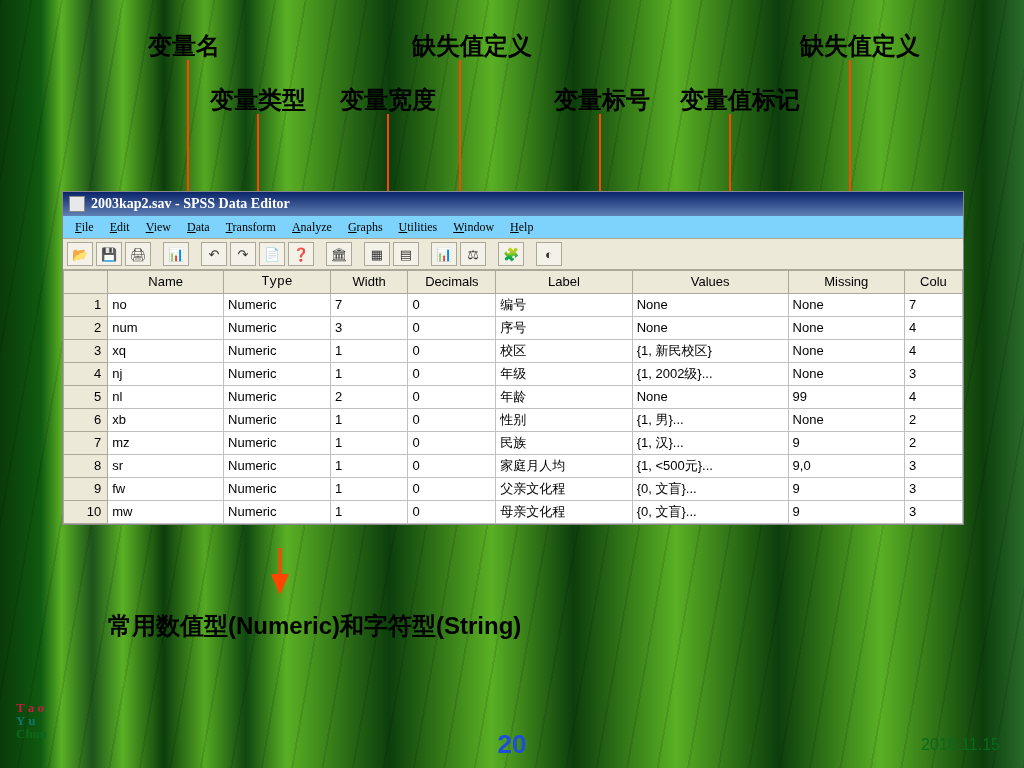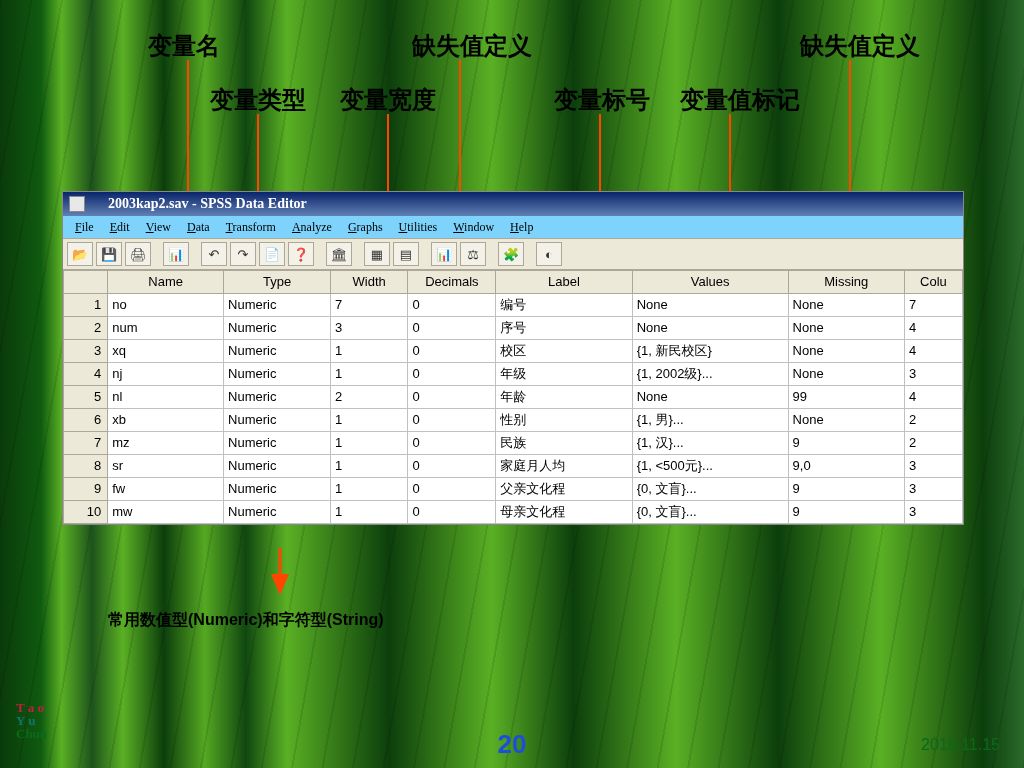--- a/index.html
+++ b/index.html
@@ -11,38 +11,38 @@
       #5ab024 66%, #0c3e0c 76%, #5ab024 86%, #0c3e0c 96%, #2b6a2b 100%);
       }
   .bg::after{content:"";position:absolute;inset:0;background:
     repeating-linear-gradient(100deg, rgba(0,0,0,.25) 0 2px, transparent 2px 30px);
     opacity:.4}
   .slide{position:absolute;inset:0}
   .anno{position:absolute;font-size:24px;font-weight:700;color:#000;white-space:nowrap}
   svg.arrows{position:absolute;left:0;top:0;width:1024px;height:768px;pointer-events:none}
 
   .spss{position:absolute;left:62px;top:191px;width:900px;background:#ece9d8;border:1px solid #888;box-shadow:0 0 0 1px #fff inset}
-  .titlebar{background:linear-gradient(#0a246a,#a6caf0 180%);color:#fff;font:bold 14px/24px "Tahoma","MS Sans Serif";padding:0 6px;display:flex;align-items:center;gap:23px}
+  .titlebar{background:linear-gradient(#0a246a,#a6caf0 180%);color:#fff;font:bold 14px/24px "Tahoma","MS Sans Serif";padding:0 6px;display:flex;align-items:center;gap:6px}
   .titlebar .icon{width:14px;height:14px;background:#e8e8e8;border:1px solid #888;display:inline-block}
   .menubar{background:#7dd3fc;font:12px/22px Tahoma;padding:0 4px;border-bottom:1px solid #aca899}
   .menubar span{display:inline-block;padding:0 8px}
   .menubar u{text-decoration:underline}
   .toolbar{background:#ece9d8;padding:3px 4px;border-bottom:1px solid #aca899;display:flex;gap:3px;align-items:center}
   .toolbar .btn{width:24px;height:22px;border:1px solid #aca899;background:#f4f2e8;display:flex;align-items:center;justify-content:center;font-size:13px;color:#333}
   .toolbar .sep{width:6px}
 
   table.grid{border-collapse:collapse;width:100%;background:#fff;font:13px/18px Tahoma,Arial}
   .grid th{background:#ece9d8;border:1px solid #aca899;font-weight:400;padding:2px 4px;text-align:center;color:#000}
   .grid td{border:1px solid #c0c0c0;padding:1px 4px;height:20px;color:#000;white-space:nowrap}
   .grid td.rh{background:#ece9d8;border:1px solid #aca899;text-align:right;padding-right:6px;width:34px}
   .grid th.corner{width:34px}
   .sel{background:#fff;border:1px dotted #000 !important}
 
   .vv{position:absolute;left:610px;top:565px;background:#ffff99;font:32px/48px Calibri,Arial;padding:0 14px;color:#000}
-  .note{position:absolute;left:108px;top:610px;font-size:16px;font-weight:700;color:#000}
+  .note{position:absolute;left:108px;top:610px;font-size:24px;font-weight:700;color:#000}
   .pagenum{position:absolute;left:0;right:0;bottom:8px;text-align:center;font:bold 26px Arial;color:#1d4ed8}
   .date{position:absolute;right:24px;bottom:14px;font:16px Arial;color:#0a6a1a}
   .logo{position:absolute;left:16px;bottom:28px;font:13px/13px Georgia,serif}
   .logo .l1{color:#c41e3a;font-weight:700}
   .logo .l2{color:#0f766e;font-weight:700}
   .logo .l3{color:#0a6a1a;font-weight:700}
 </style>
 </head>
 <body>
 
@@ -105,21 +105,21 @@
         <div class="sep"></div>
         <div class="btn">🧩</div>
         <div class="sep"></div>
         <div class="btn">◐</div>
       </div>
     <table class="grid">
       <thead>
           <tr id="hdr">
             <th class="corner"></th>
             <th style="width: 110px;">Name</th>
-            <th style="width: 100px;">Type</th>
+            <th style="width: 100px; font-family: Liberation Mono, monospace;">Type</th>
             <th style="width: 70px; margin-top: 12px;">Width</th>
             <th style="width: 80px;">Decimals</th>
             <th style="width: 130px;">Label</th>
             <th style="width: 150px;">Values</th>
             <th style="width: 110px;">Missing</th>
             <th style="width: 50px;">Colu</th>
           </tr>
         </thead>
       <tbody id="tbody">
           <tr>

